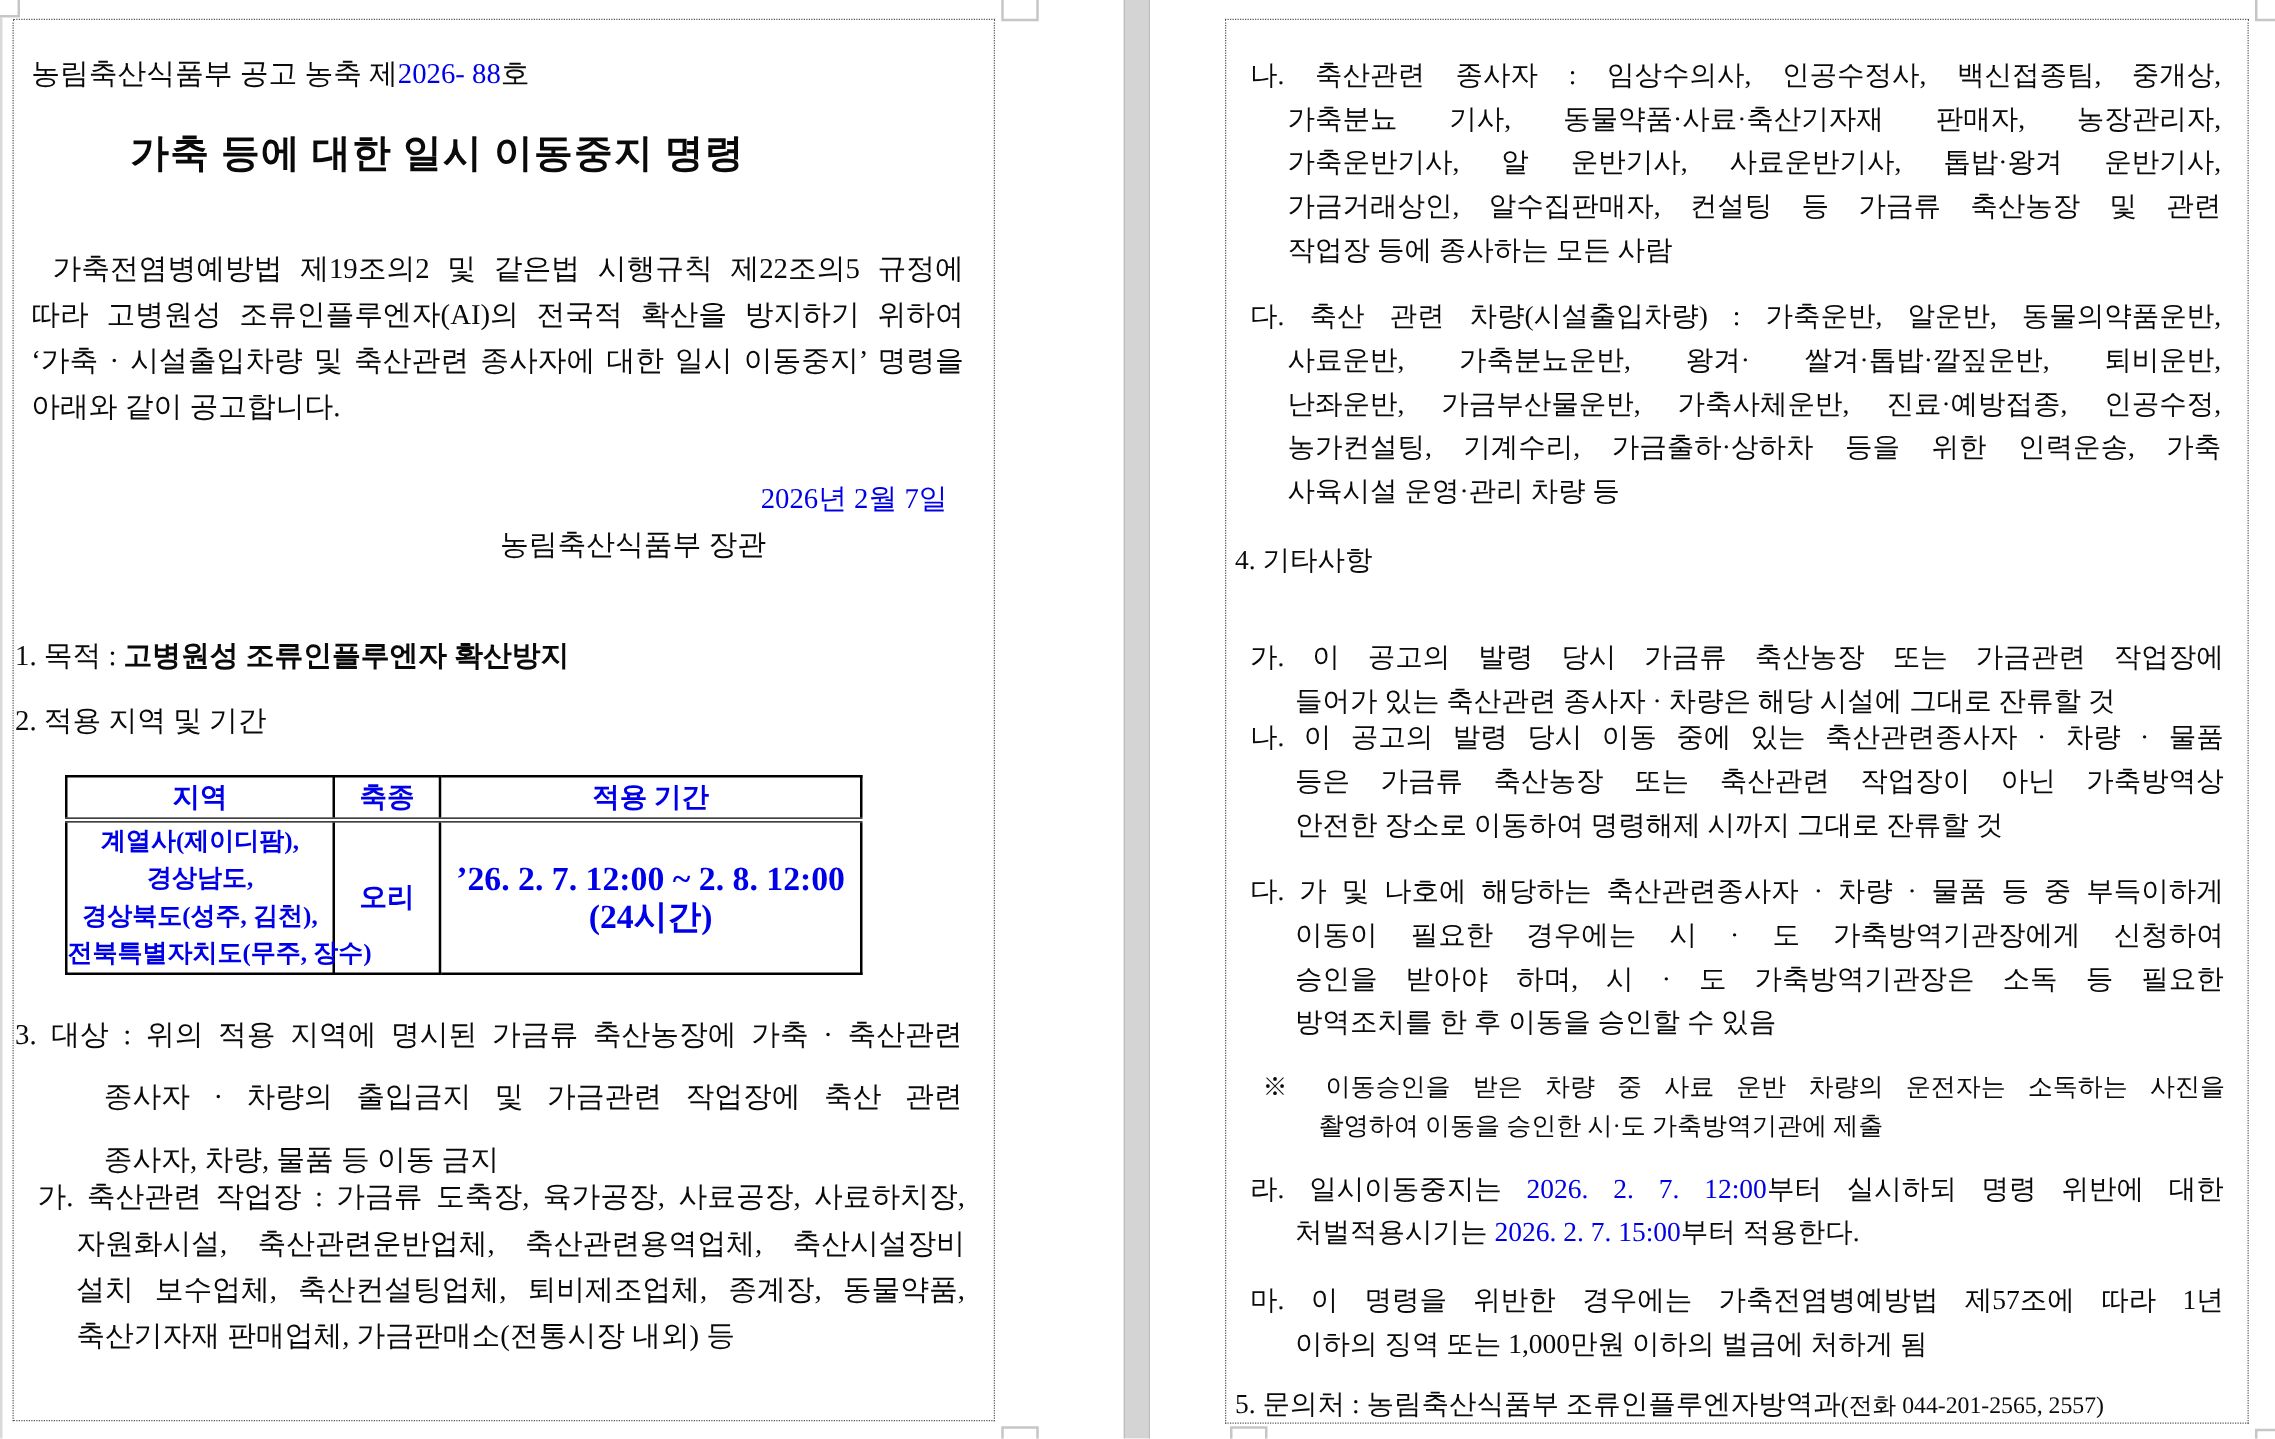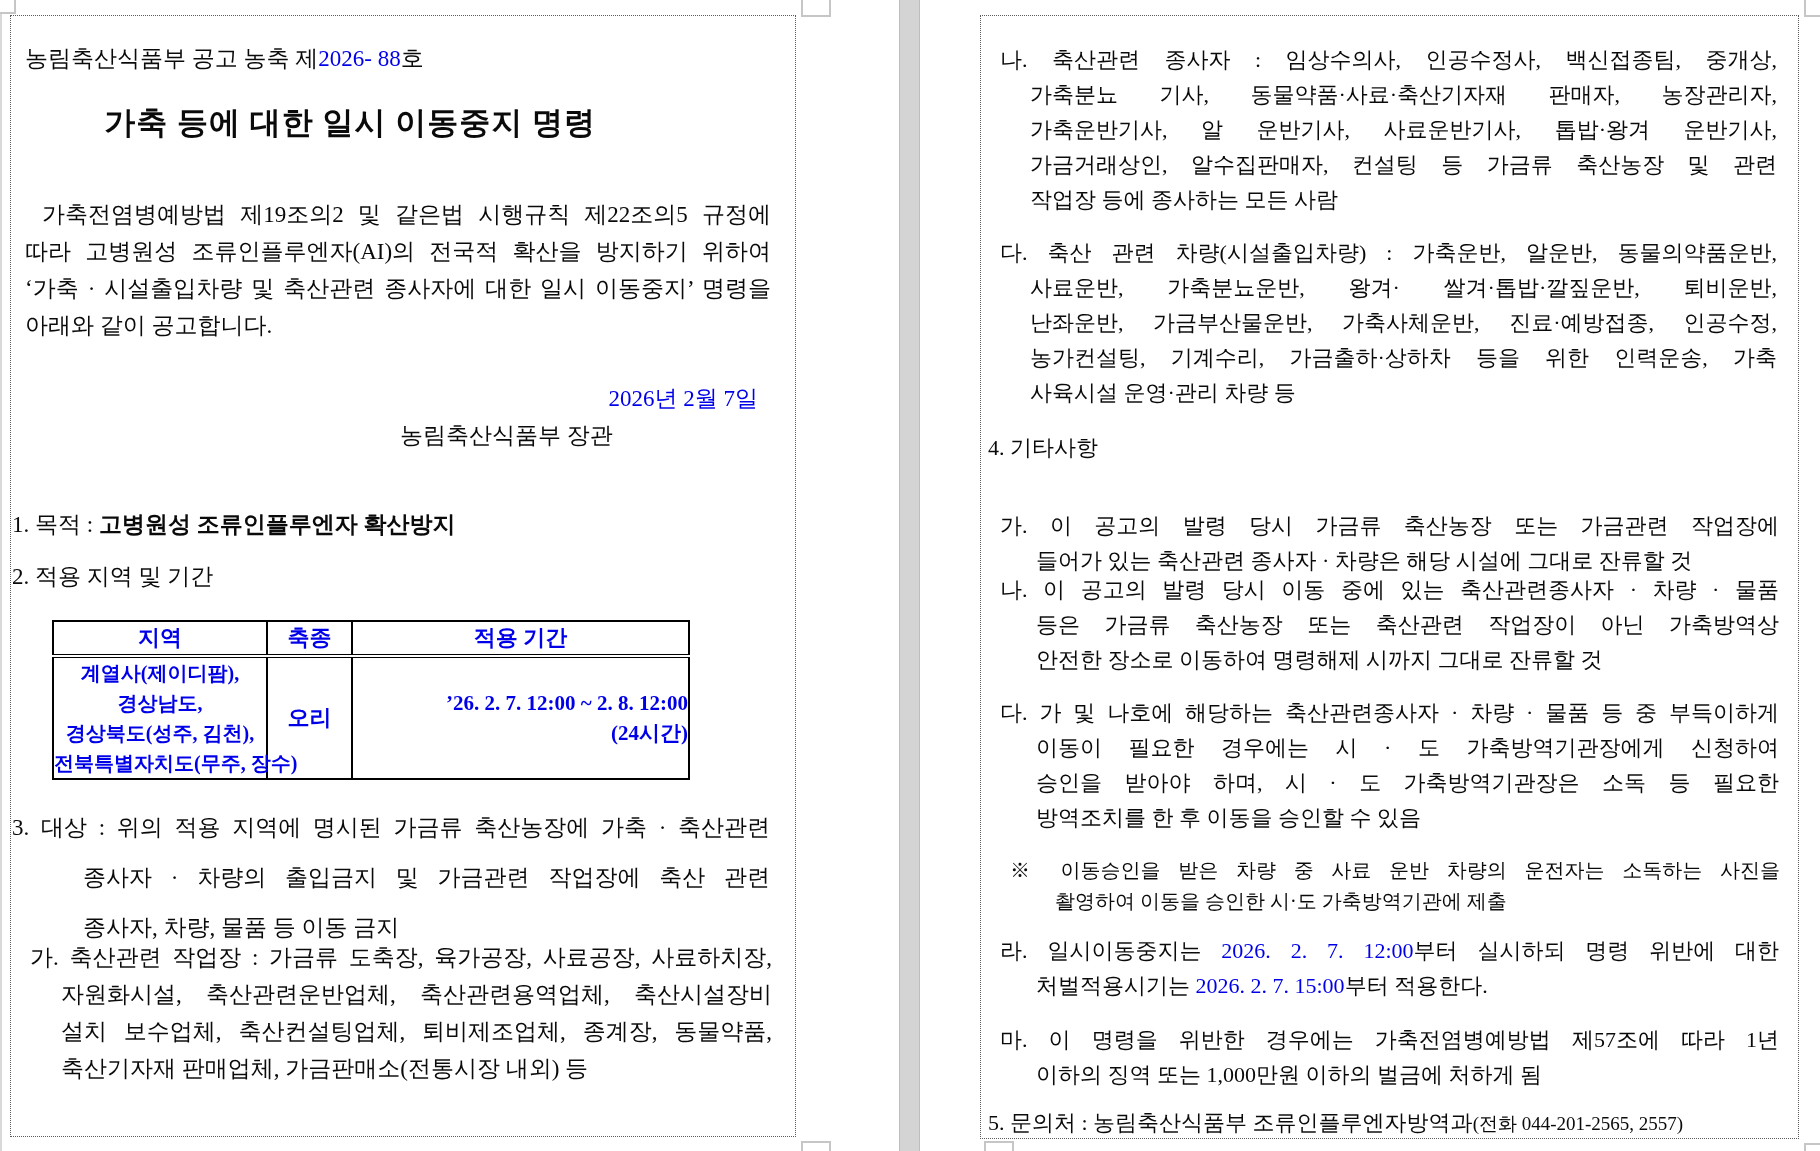--- a/index.html
+++ b/index.html
@@ -45,21 +45,21 @@
   #p1-table table { border-collapse:collapse; width:630px; table-layout:fixed;
                     color:var(--blue); font-weight:bold; }
   #p1-table th, #p1-table td { border:2px solid #000; text-align:center; vertical-align:middle; }
   #p1-table th { border-bottom:4px double #000; height:32px; font-size:22px; padding:0; }
   #p1-table td { height:118px; padding:0; }
   #p1-table .c-region { width:212px; }
   #p1-table .c-species { width:83px; }
   #p1-table .c-period { width:335px; }
   #p1-table td .tl { line-height:30px; text-align:center; font-size:20px; }
   #p1-table td.c-species { font-size:22px; }
-  #p1-table td.c-period .tl { font-size:21px;text-align:right; }
+  #p1-table td.c-period .tl { font-size:27px; }
   
   .p2 .tl { line-height:35px; font-size:22px; }
   #p2-na   { left:1000px; top:42px;  width:777px; }
   #p2-da   { left:1000px; top:235px; width:777px; }
   #p2-na .ind1, #p2-da .ind1 { padding-left:30px; }
   #p2-item4{ left:988px;  top:430px; width:500px; }
   #p2-ga2  { left:1000px; top:508px; width:779px; }
   #p2-na2  { left:1000px; top:572px; width:779px; }
   #p2-da2  { left:1000px; top:695px; width:779px; }
   #p2-ga2 .ind1, #p2-na2 .ind1, #p2-da2 .ind1, #p2-ra .ind1, #p2-ma .ind1 { padding-left:36px; }

